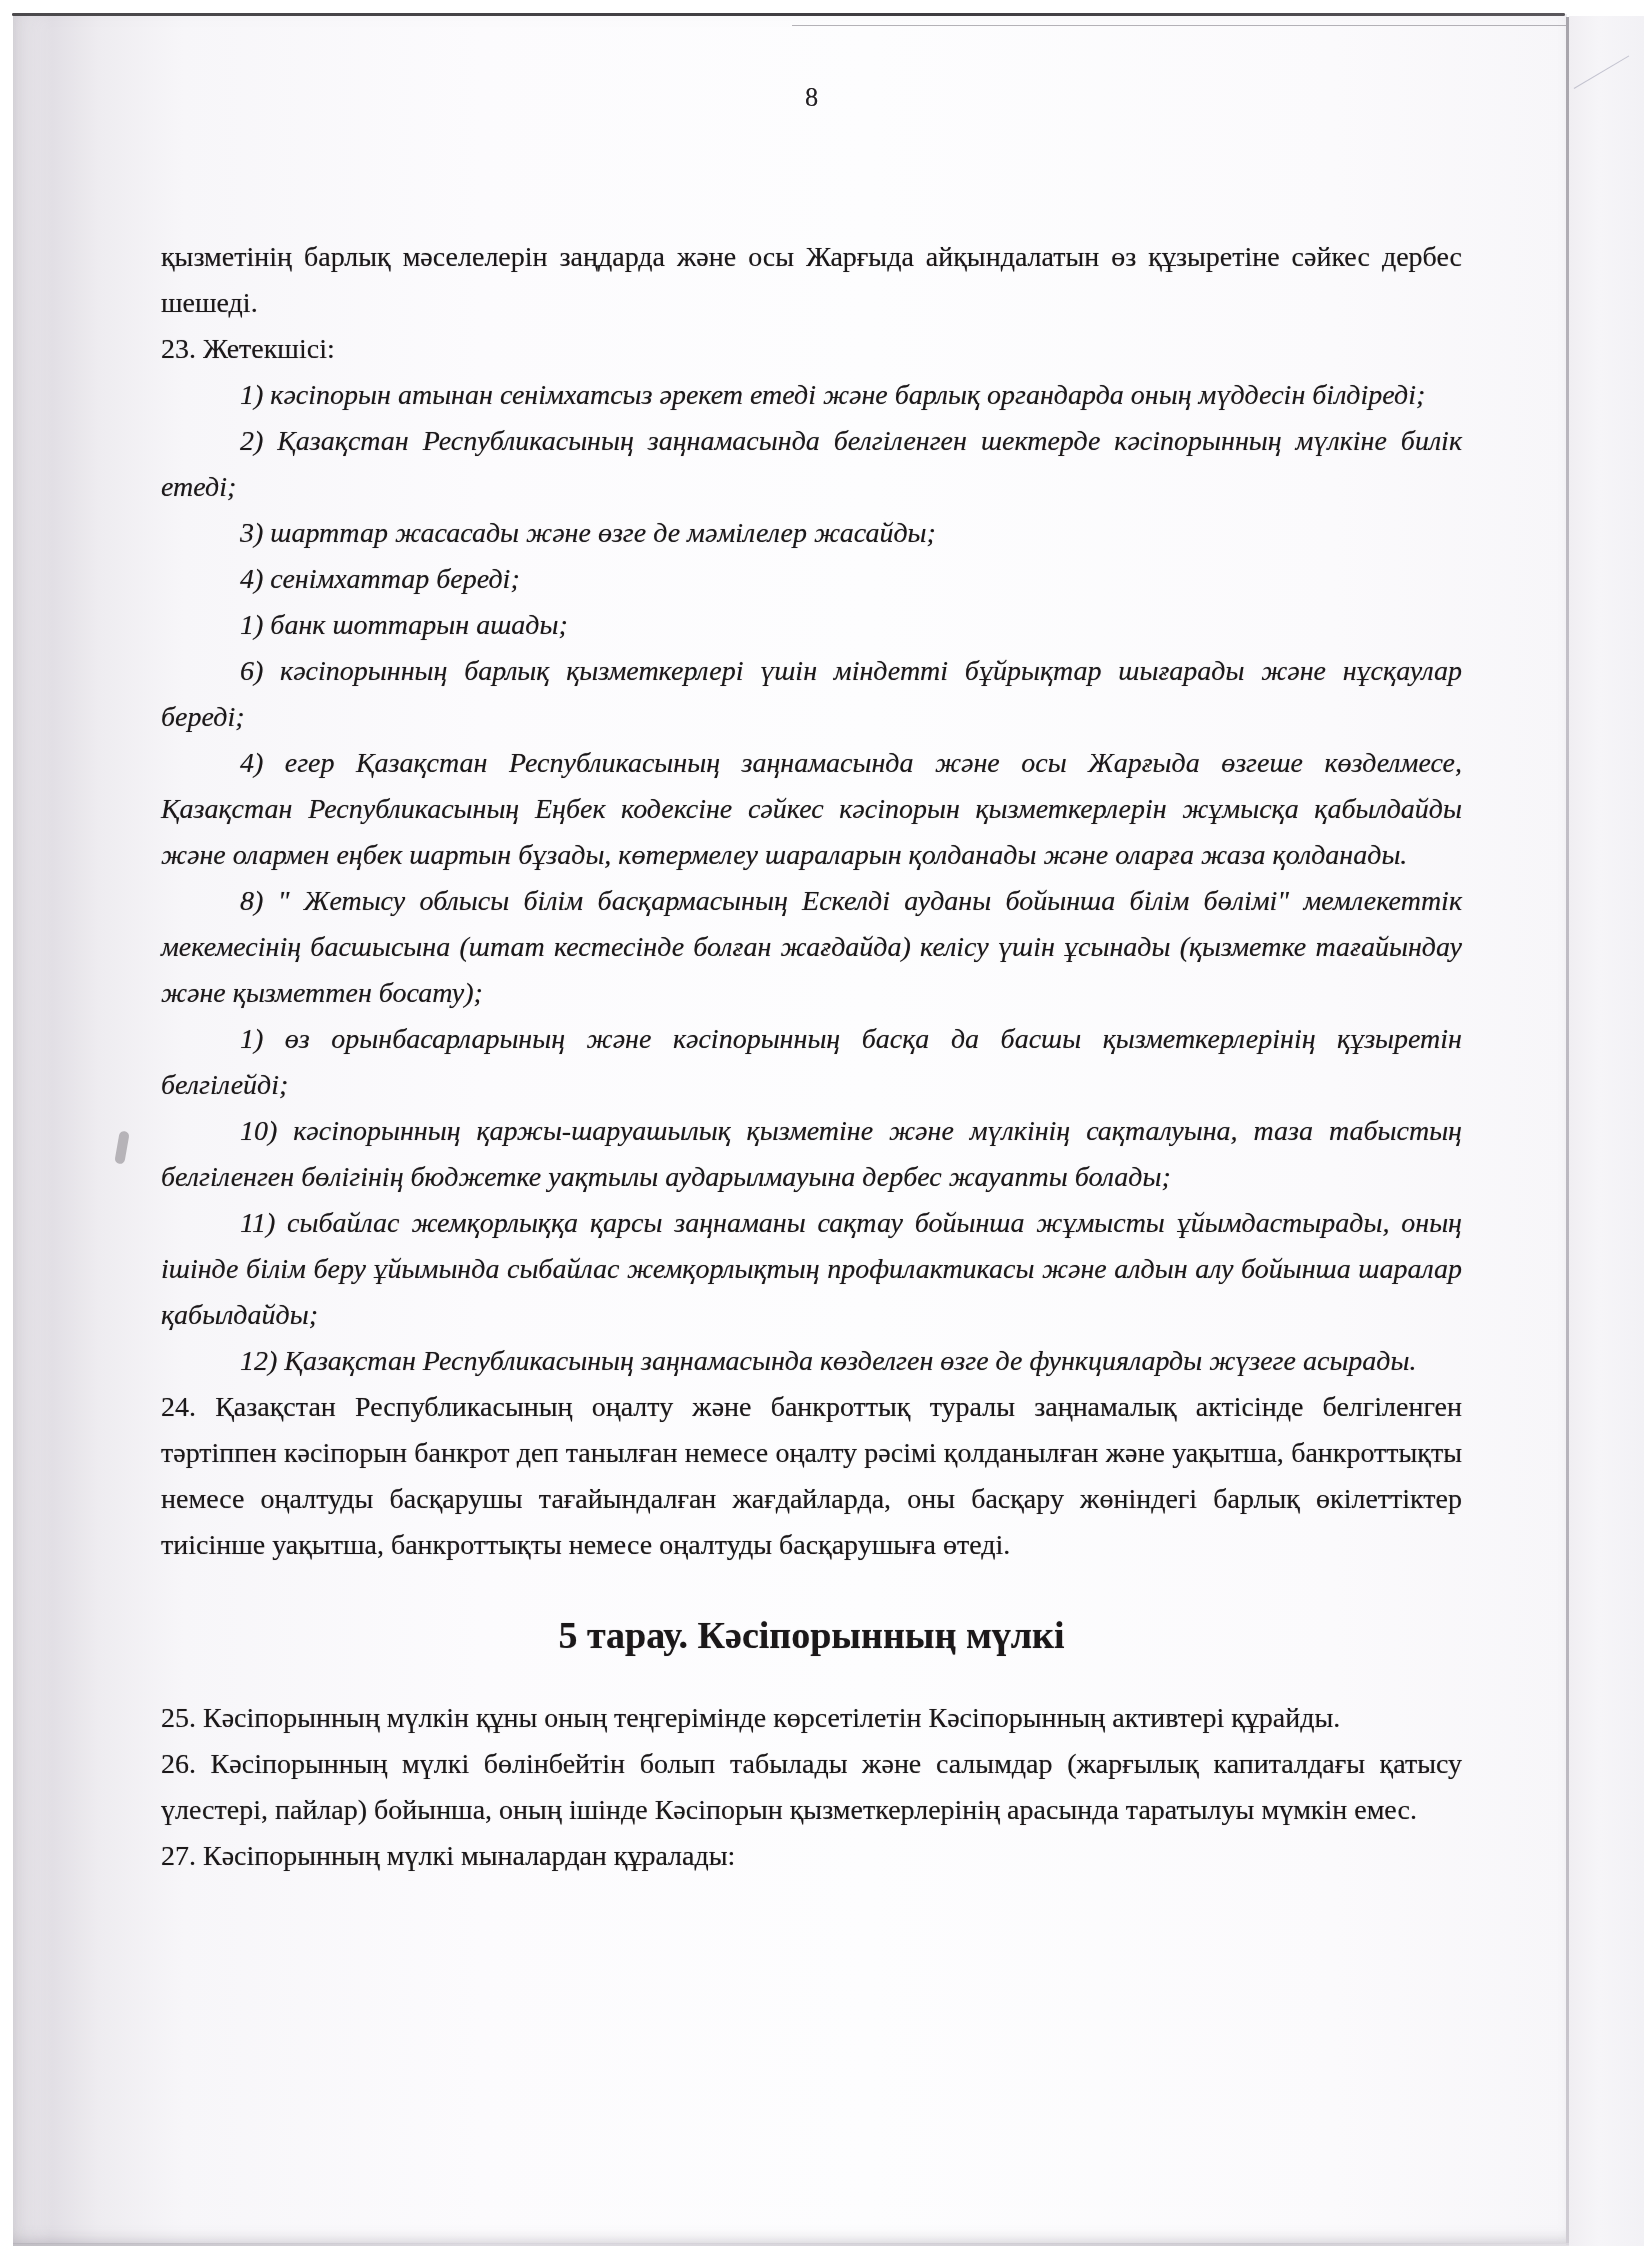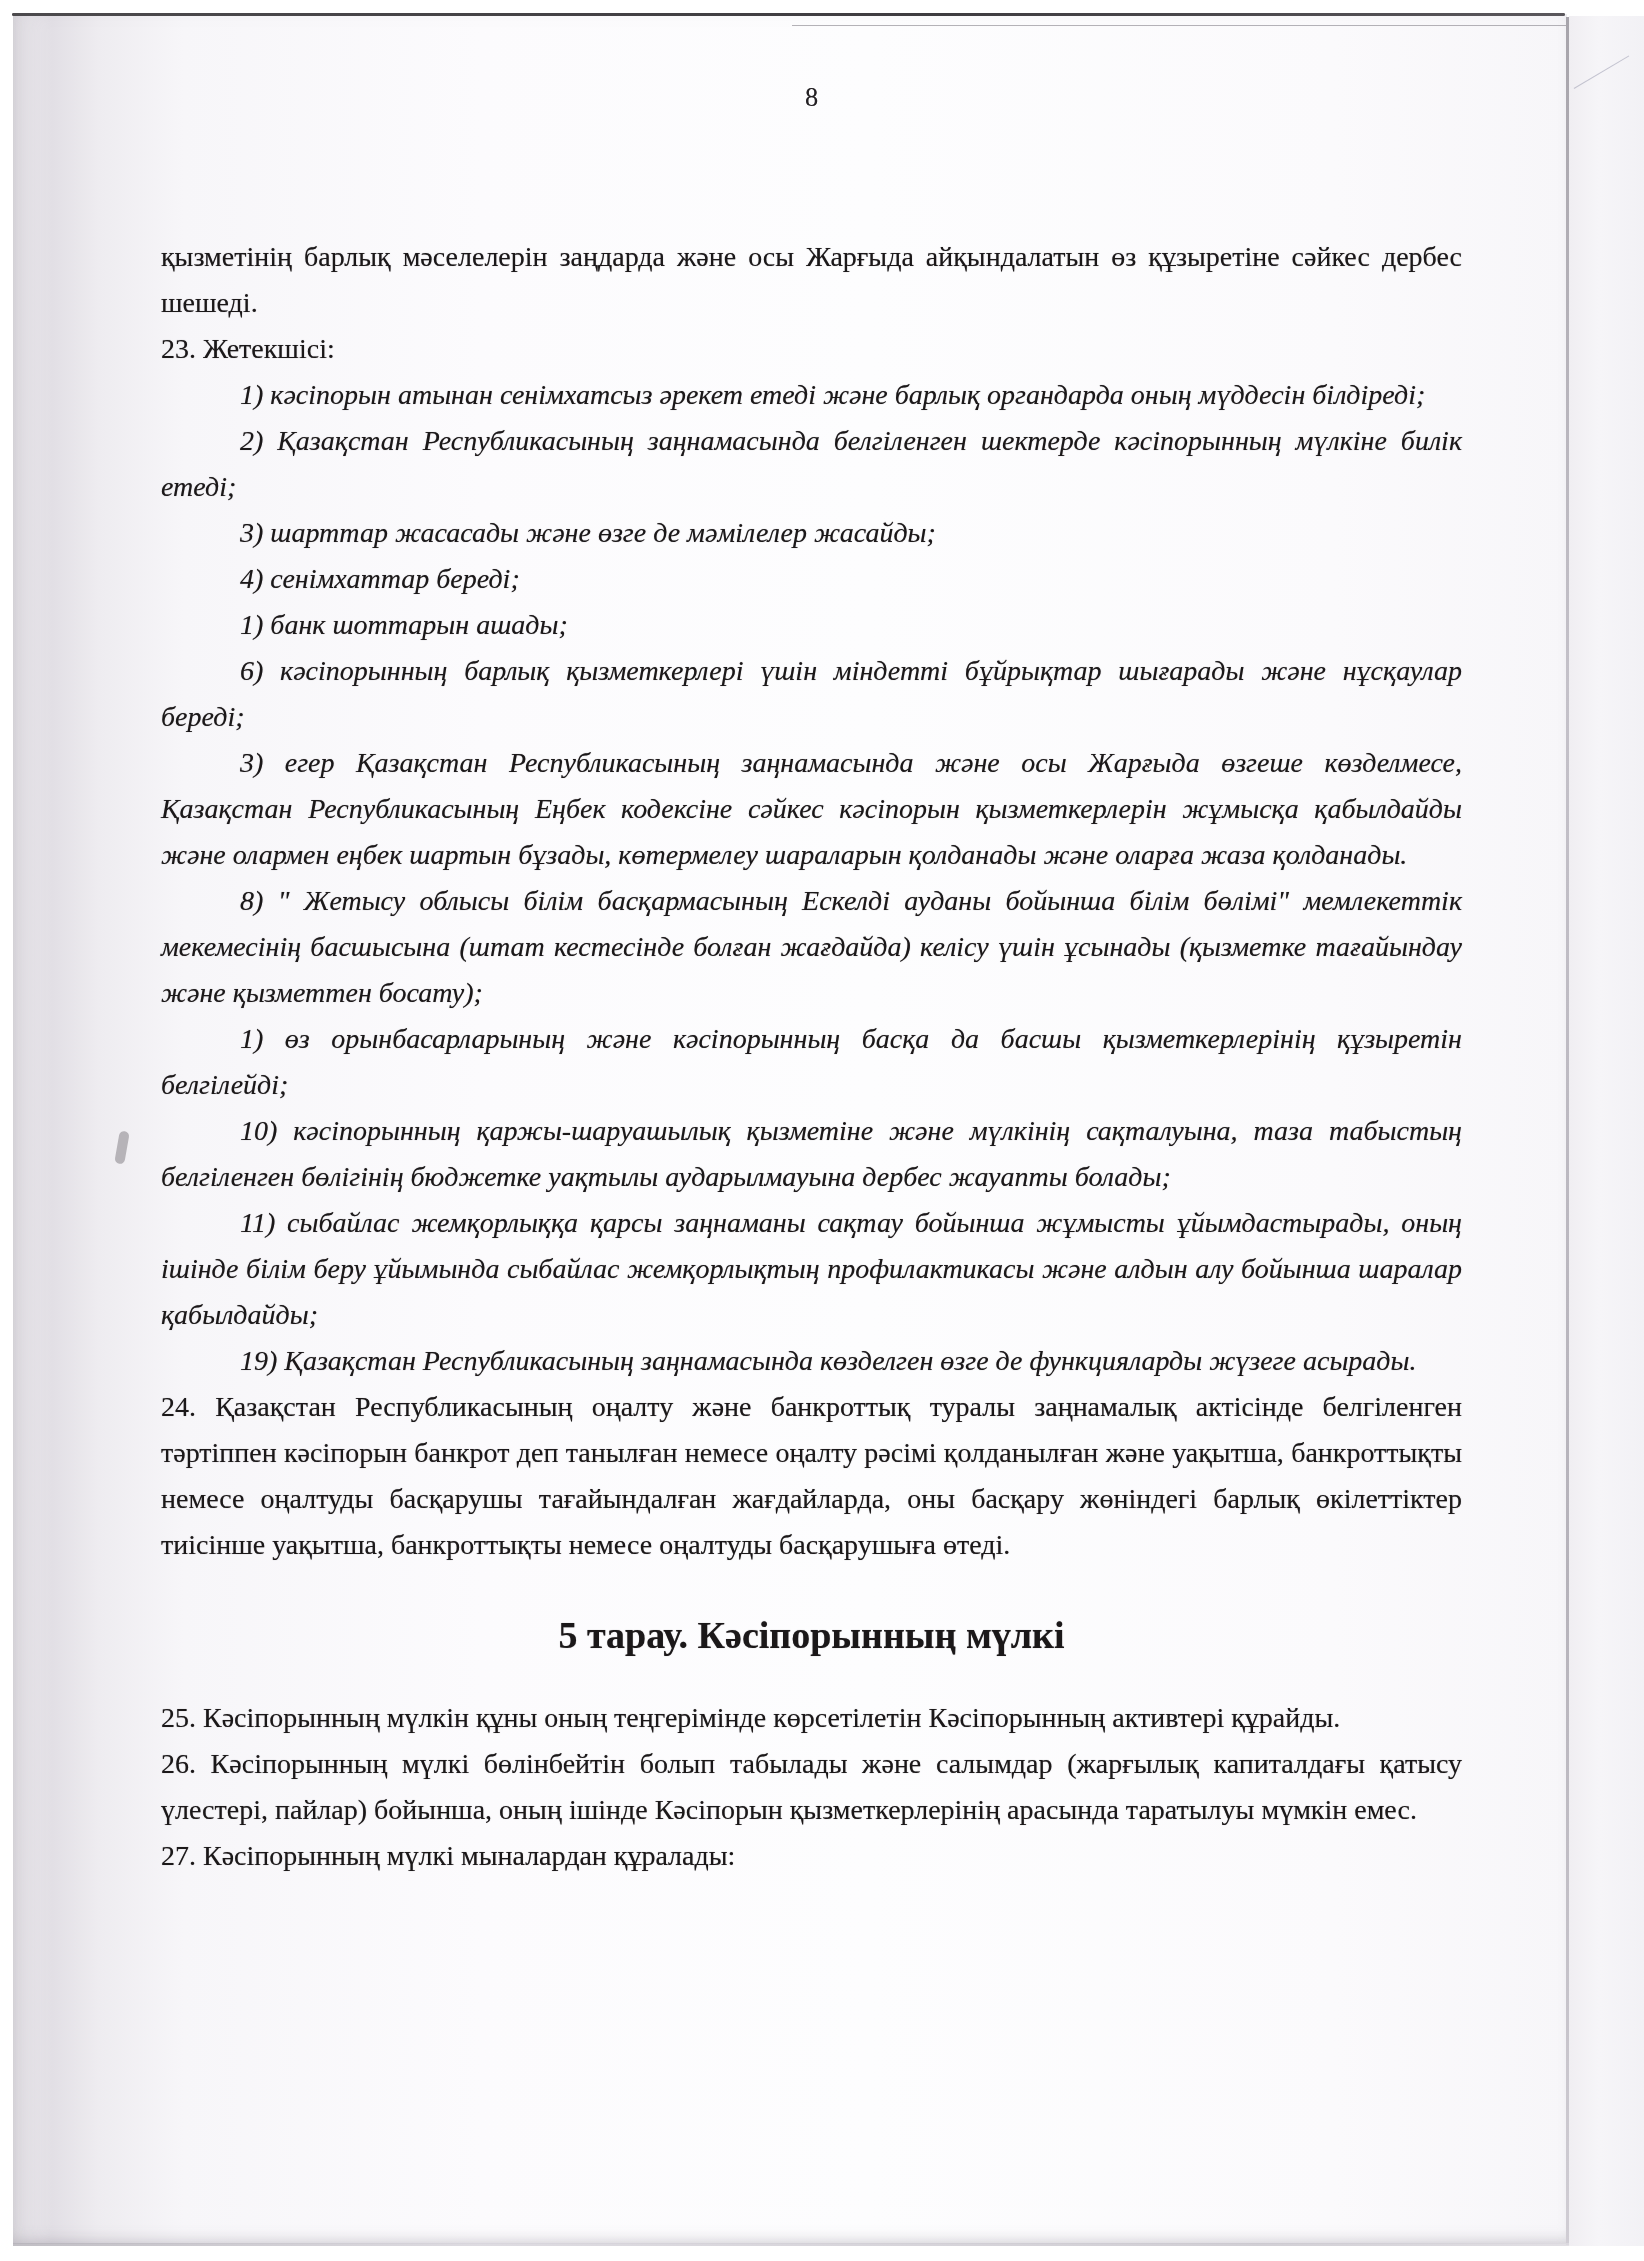--- a/index.html
+++ b/index.html
@@ -72,26 +72,26 @@
 
   <div class="content">
     <p>қызметінің барлық мәселелерін заңдарда және осы Жарғыда айқындалатын өз құзыретіне сәйкес дербес шешеді.</p>
     <p>23. Жетекшісі:</p>
     <p class="item">1) кәсіпорын атынан сенімхатсыз әрекет етеді және барлық органдарда оның мүддесін білдіреді;</p>
     <p class="item">2) Қазақстан Республикасының заңнамасында белгіленген шектерде кәсіпорынның мүлкіне билік етеді;</p>
     <p class="item">3) шарттар жасасады және өзге де мәмілелер жасайды;</p>
     <p class="item">4) сенімхаттар береді;</p>
     <p class="item">1) банк шоттарын ашады;</p>
     <p class="item">6) кәсіпорынның барлық қызметкерлері үшін міндетті бұйрықтар шығарады және нұсқаулар береді;</p>
-    <p class="item">3) егер Қазақстан Республикасының заңнамасында және осы Жарғыда өзгеше көзделмесе, Қазақстан Республикасының Еңбек кодексіне сәйкес кәсіпорын қызметкерлерін жұмысқа қабылдайды және олармен еңбек шартын бұзады, көтермелеу шараларын қолданады және оларға жаза қолданады.</p>
+    <p class="item">4) егер Қазақстан Республикасының заңнамасында және осы Жарғыда өзгеше көзделмесе, Қазақстан Республикасының Еңбек кодексіне сәйкес кәсіпорын қызметкерлерін жұмысқа қабылдайды және олармен еңбек шартын бұзады, көтермелеу шараларын қолданады және оларға жаза қолданады.</p>
     <p class="item">8) " Жетысу облысы білім басқармасының Ескелді ауданы бойынша білім бөлімі" мемлекеттік мекемесінің басшысына (штат кестесінде болған жағдайда) келісу үшін ұсынады (қызметке тағайындау және қызметтен босату);</p>
     <p class="item">1) өз орынбасарларының және кәсіпорынның басқа да басшы қызметкерлерінің құзыретін белгілейді;</p>
     <p class="item">10) кәсіпорынның қаржы-шаруашылық қызметіне және мүлкінің сақталуына, таза табыстың белгіленген бөлігінің бюджетке уақтылы аударылмауына дербес жауапты болады;</p>
     <p class="item">11) сыбайлас жемқорлыққа қарсы заңнаманы сақтау бойынша жұмысты ұйымдастырады, оның ішінде білім беру ұйымында сыбайлас жемқорлықтың профилактикасы және алдын алу бойынша шаралар қабылдайды;</p>
-    <p class="item">19) Қазақстан Республикасының заңнамасында көзделген өзге де функцияларды жүзеге асырады.</p>
+    <p class="item">12) Қазақстан Республикасының заңнамасында көзделген өзге де функцияларды жүзеге асырады.</p>
     <p>24. Қазақстан Республикасының оңалту және банкроттық туралы заңнамалық актісінде белгіленген тәртіппен кәсіпорын банкрот деп танылған немесе оңалту рәсімі қолданылған және уақытша, банкроттықты немесе оңалтуды басқарушы тағайындалған жағдайларда, оны басқару жөніндегі барлық өкілеттіктер тиісінше уақытша, банкроттықты немесе оңалтуды басқарушыға өтеді.</p>
     <h2 class="chapter">5 тарау. Кәсіпорынның мүлкі</h2>
     <p>25. Кәсіпорынның мүлкін құны оның теңгерімінде көрсетілетін Кәсіпорынның активтері құрайды.</p>
     <p>26. Кәсіпорынның мүлкі бөлінбейтін болып табылады және салымдар (жарғылық капиталдағы қатысу үлестері, пайлар) бойынша, оның ішінде Кәсіпорын қызметкерлерінің арасында таратылуы мүмкін емес.</p>
     <p>27. Кәсіпорынның мүлкі мыналардан құралады:</p>
   </div>
 </div>
 
 
 </body></html>

